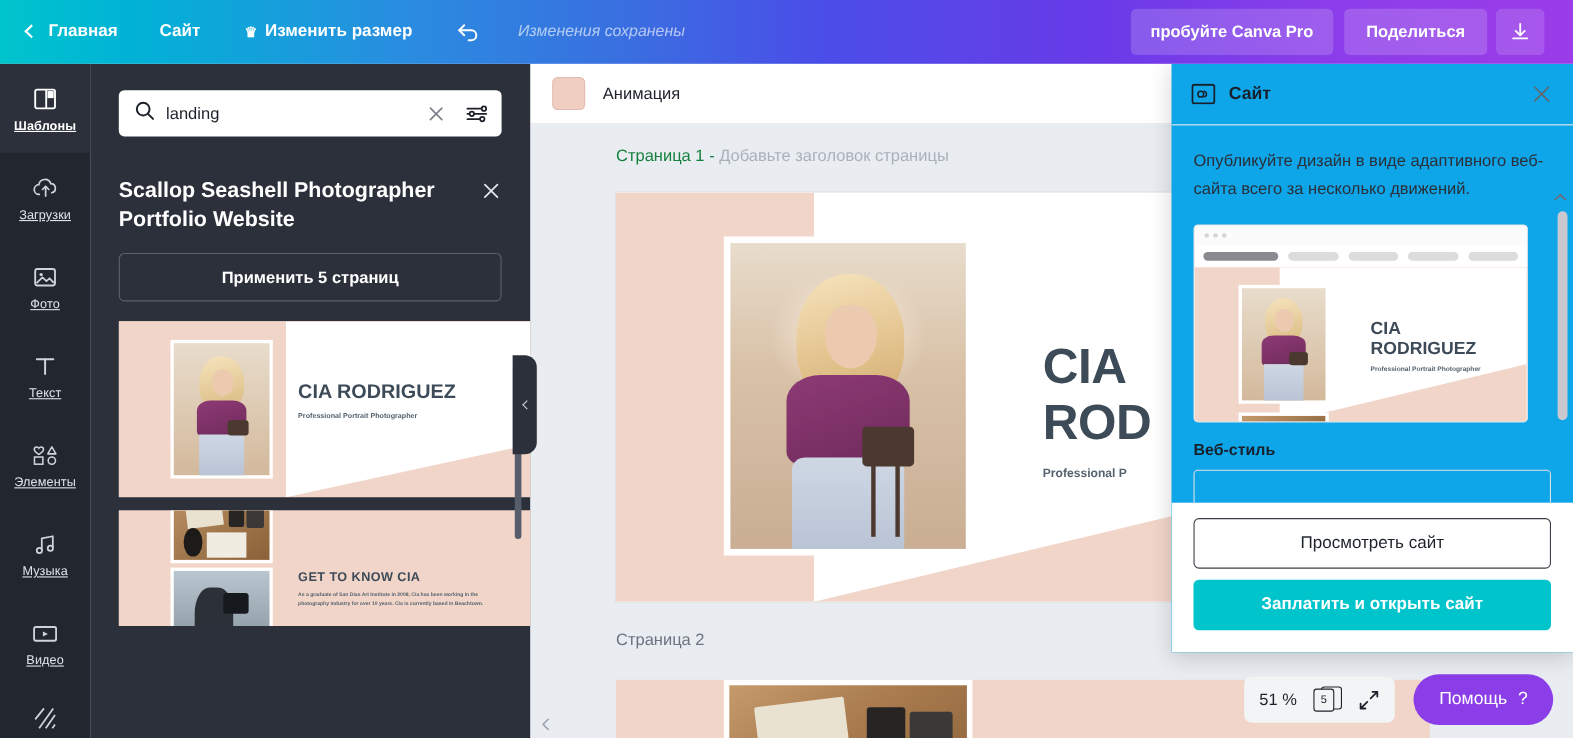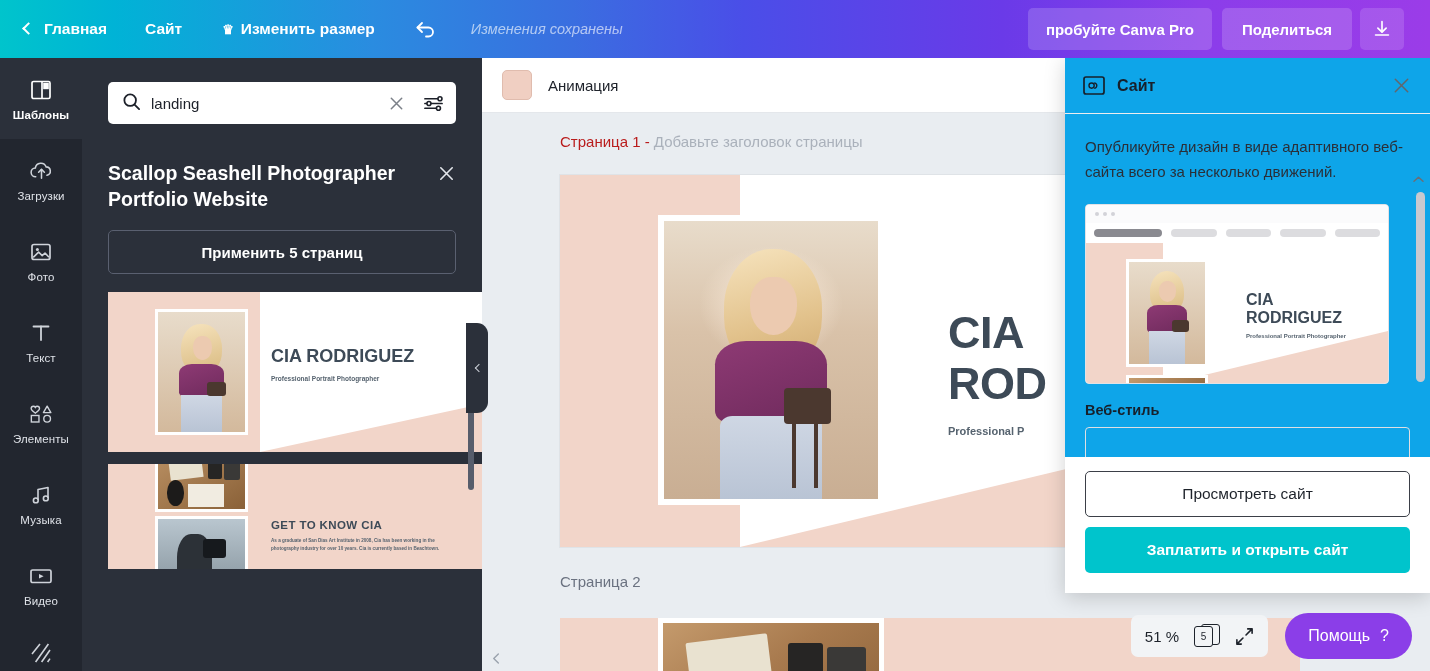--- a/index.html
+++ b/index.html
@@ -74,21 +74,21 @@
   .rail {
     position: absolute; top: 58px; left: 0; width: 82px; height: 613px;
     background: #22262f; z-index: 40;
   }
   .rail-item {
     width: 82px; height: 81px; display: flex; flex-direction: column;
     align-items: center; justify-content: center; gap: 6px; cursor: pointer;
     color: #d3d7de;
   }
   .rail-item.active { background: #2b303a; }
-  .rail-label { font-size: 11.5px; letter-spacing: .1px; color: #dfe2e8; }
+  .rail-label { font-size: 11.5px; letter-spacing: .1px; color: #dfe2e8; text-decoration: underline; }
   .rail-item.active .rail-label { font-weight: 700; color: #fff; }
   .rail-ic { height: 27px; display: flex; align-items: center; justify-content: center; }
 
   
   .panel {
     position: absolute; top: 58px; left: 82px; width: 400px; height: 613px;
     background: #2b303a; z-index: 30; overflow: hidden;
   }
   .search-wrap { padding: 24px 26px 0 26px; }
   .search-box {
@@ -144,21 +144,21 @@
     padding: 0 0 0 20px; gap: 16px; border-bottom: 1px solid #e4e7eb;
   }
   .color-swatch {
     width: 30px; height: 30px; border-radius: 5px; background: #f0cfc2;
     border: 1px solid #e0bcae; cursor: pointer;
   }
   .anim-btn { font-size: 15px; color: #20242c; font-weight: 400; cursor: pointer; }
 
   .page-label { padding: 20px 0 0 78px; font-size: 15px; color: #6b7280; }
   .page-label .ph { color: #aab1bb; }
-  .page-title-strong { color: #b91c1c; }
+  .page-title-strong { color: #15803d; }
 
   .page1 {
     position: absolute; left: 78px; top: 117px; width: 740px; height: 372px;
     background: #fff; overflow: hidden; box-shadow: 0 0 0 1px rgba(0,0,0,0.04);
   }
   .p1-bg { position: absolute; inset: 0; background: #f2d5c9; }
   .p1-white {
     position: absolute; right: 0; top: 0; width: 560px; height: 372px;
     background: #fff;
     clip-path: polygon(18% 0, 100% 0, 100% 64%, 0 100%, 0 0);

